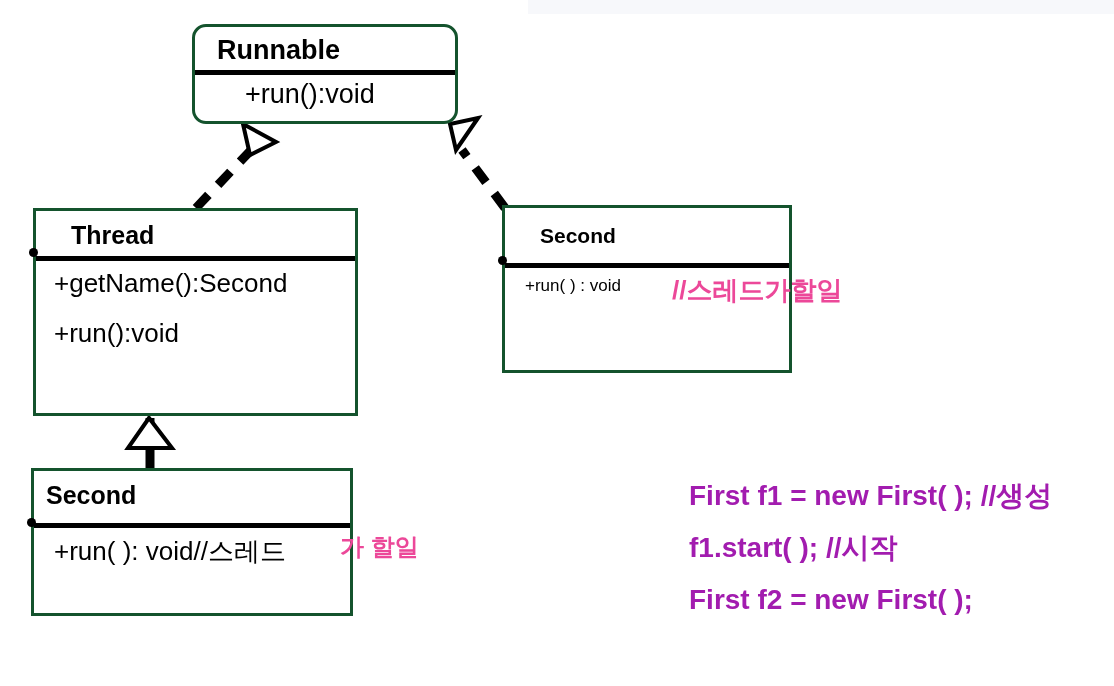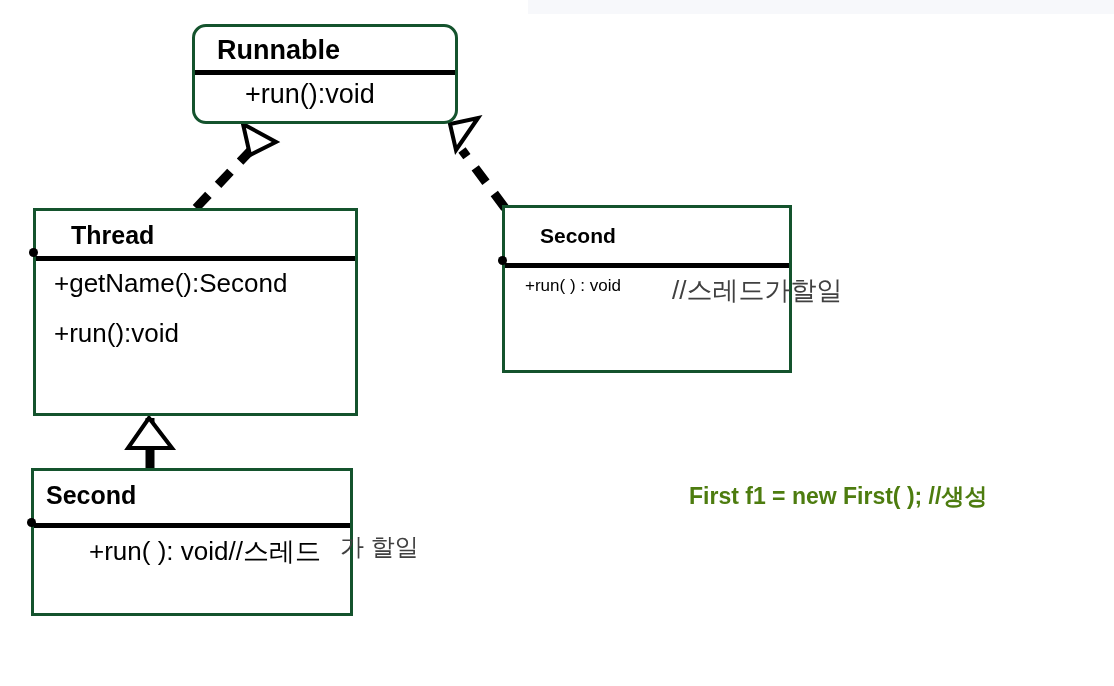--- a/index.html
+++ b/index.html
@@ -136,28 +136,27 @@
     left: 12px;
     top: 10px;
     font-size: 25px;
   }
   #box-first .uml-divider { top: 52px; }
   #box-first .m1 {
     left: 20px;
     top: 63px;
     font-size: 26px;
     overflow: visible;
-    margin-left: 35px;
   }
 
   
   .overflow-comment {
     position: absolute;
-    font-weight: normal;
-    color: #404040;
+    font-weight: bold;
+    color: #ec4899;
     white-space: nowrap;
     z-index: 3;
   }
 
   
   #relations {
     position: absolute;
     left: 0;
     top: 0;
     width: 1114px;
@@ -167,22 +166,22 @@
 
   
   #code-block {
     position: absolute;
     left: 689px;
     top: 470px;
     width: 410px;
   }
   .code-line {
     font-weight: bold;
-    color: #4d7c0f;
-    font-size: 23px;
+    color: #a21caf;
+    font-size: 28px;
     line-height: 52px;
     white-space: nowrap;
   }
 </style>
 </head>
 <body>
 
 <div id="canvas">
 
   <div class="top-band"></div>
@@ -230,15 +229,17 @@
   <div class="uml-box" id="box-first">
     <div class="uml-title">Second</div>
     <div class="uml-divider"></div>
     <div class="uml-member m1">+run( ): void//스레드</div>
   </div>
   <div class="edge-dot" style="left:27px; top:518px;"></div>
   <div class="overflow-comment" style="left:340px; top:531px; font-size:24px;">가 할일</div>
 
   <div id="code-block">
     <div class="code-line">First f1  =  new First( ); //생성</div>
+    <div class="code-line">f1.start( ); //시작</div>
+    <div class="code-line">First f2  =  new First( );</div>
   </div>
 
 </div>
 
 </body></html>

